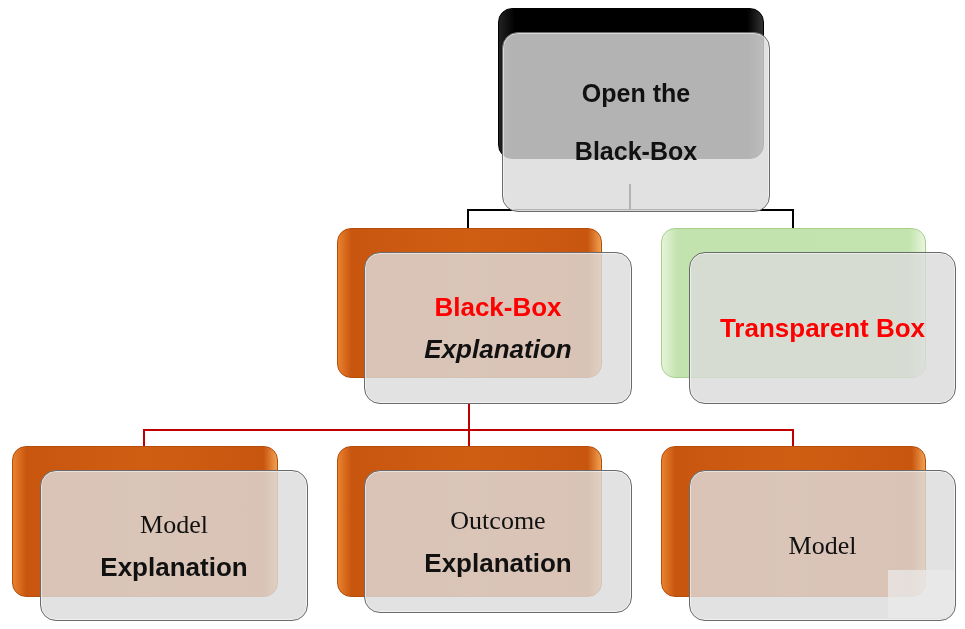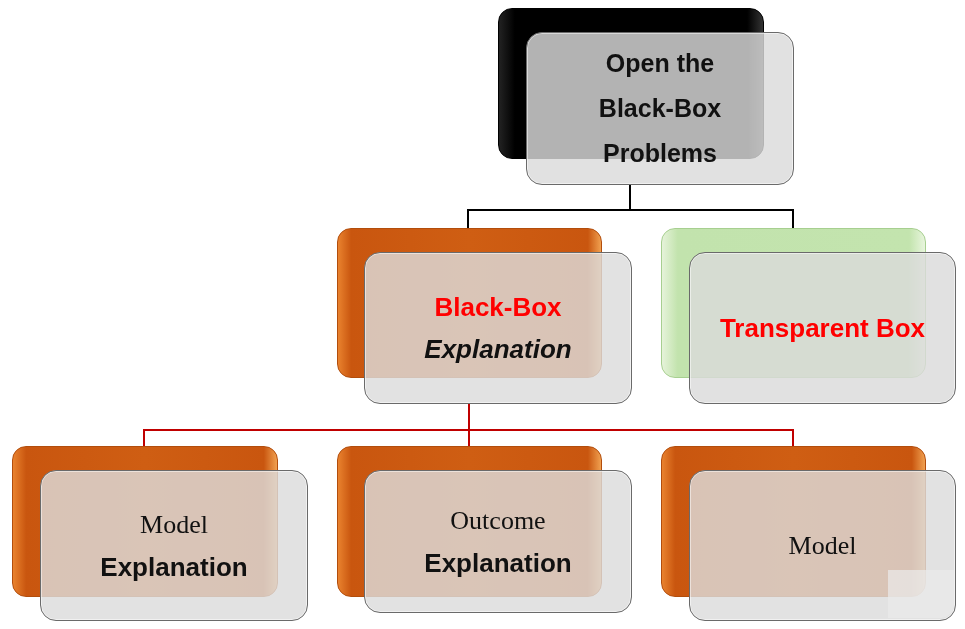--- a/index.html
+++ b/index.html
@@ -38,24 +38,23 @@
 <div class="conn black" style="left:792px;top:209px;width:2px;height:20px;"></div>
 
 <div class="conn red" style="left:468px;top:403px;width:2px;height:28px;"></div>
 <div class="conn red" style="left:143px;top:429px;width:651px;height:2px;"></div>
 <div class="conn red" style="left:143px;top:429px;width:2px;height:18px;"></div>
 <div class="conn red" style="left:468px;top:429px;width:2px;height:18px;"></div>
 <div class="conn red" style="left:792px;top:429px;width:2px;height:18px;"></div>
 
 <div class="node root">
   <div class="back black" style="left:498px;top:8px;width:266px;height:151px;"></div>
-  <div class="front" style="left:526px;top:32px;width:268px;height:153px;">
+  <div class="front" style="left:502px;top:32px;width:268px;height:180px;gap:13px;">
     <div class="line">Open the</div>
     <div class="line">Black-Box</div>
-    <div class="line">Problems</div>
   </div>
 </div>
 
 <div class="node">
   <div class="back orange" style="left:337px;top:228px;width:265px;height:150px;"></div>
   <div class="front on-orange" style="left:364px;top:252px;width:268px;height:152px;">
     <div class="line red">Black-Box</div>
     <div class="line ital">Explanation</div>
   </div>
 </div>

